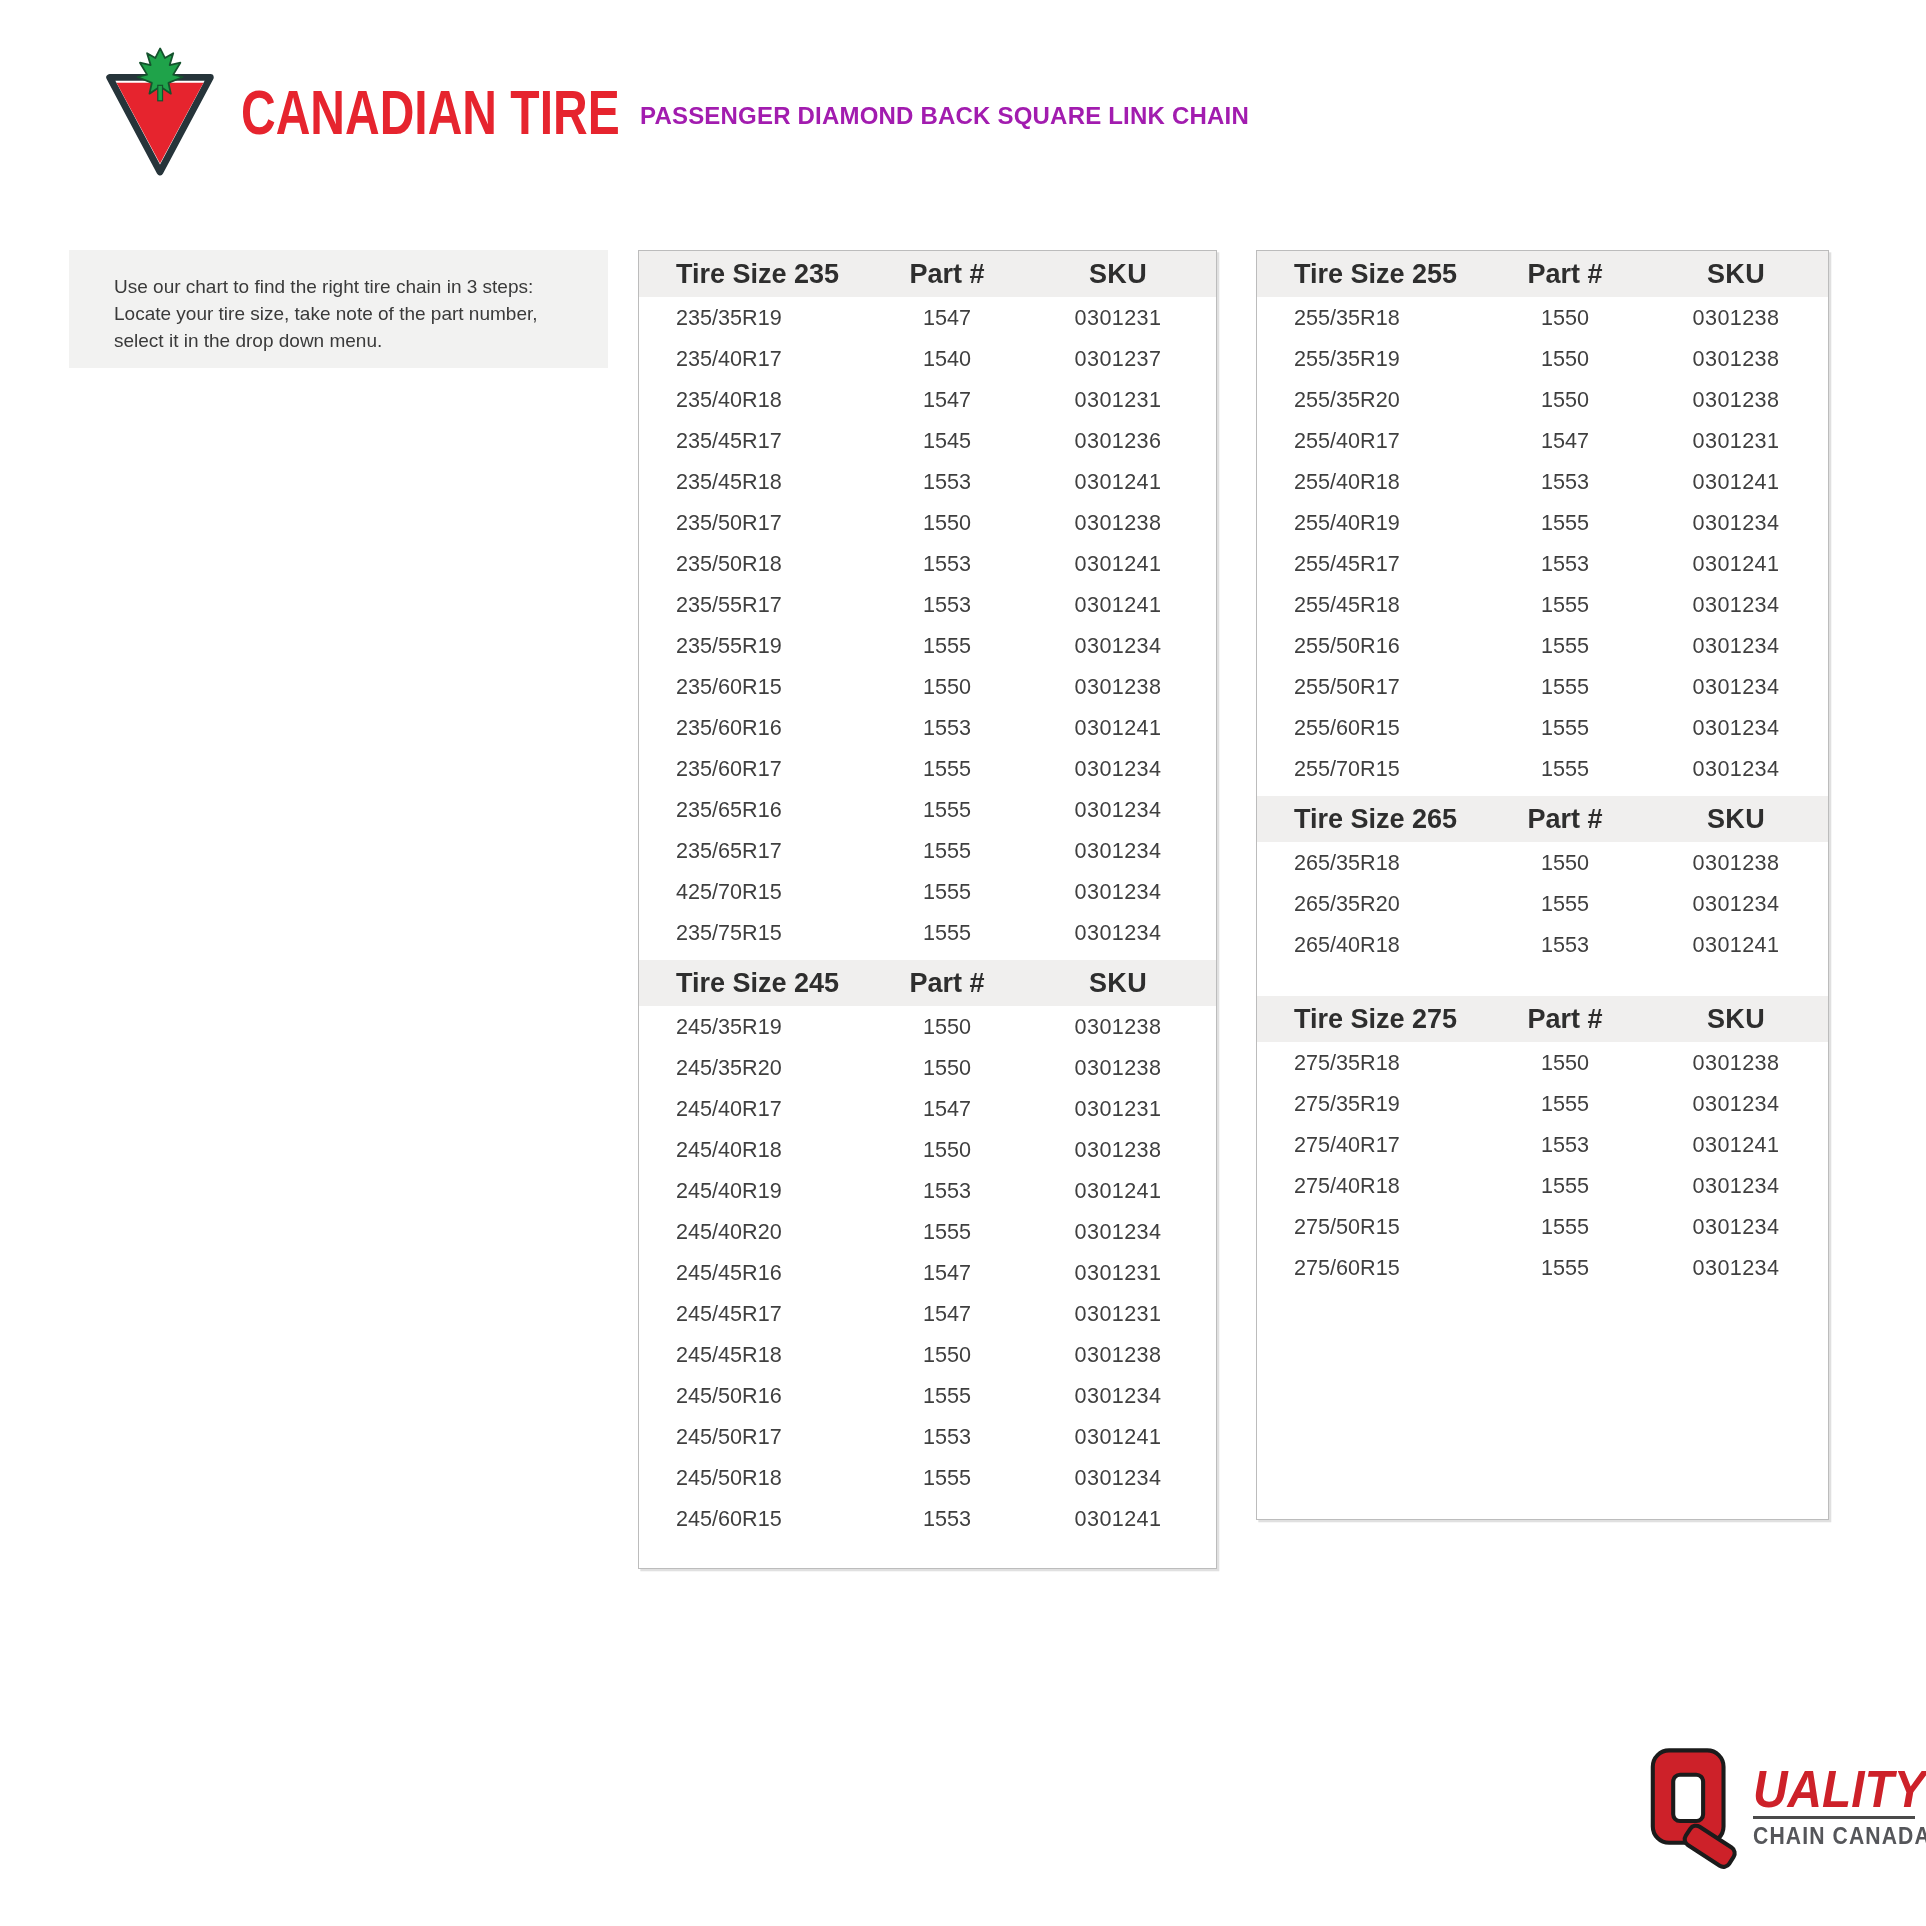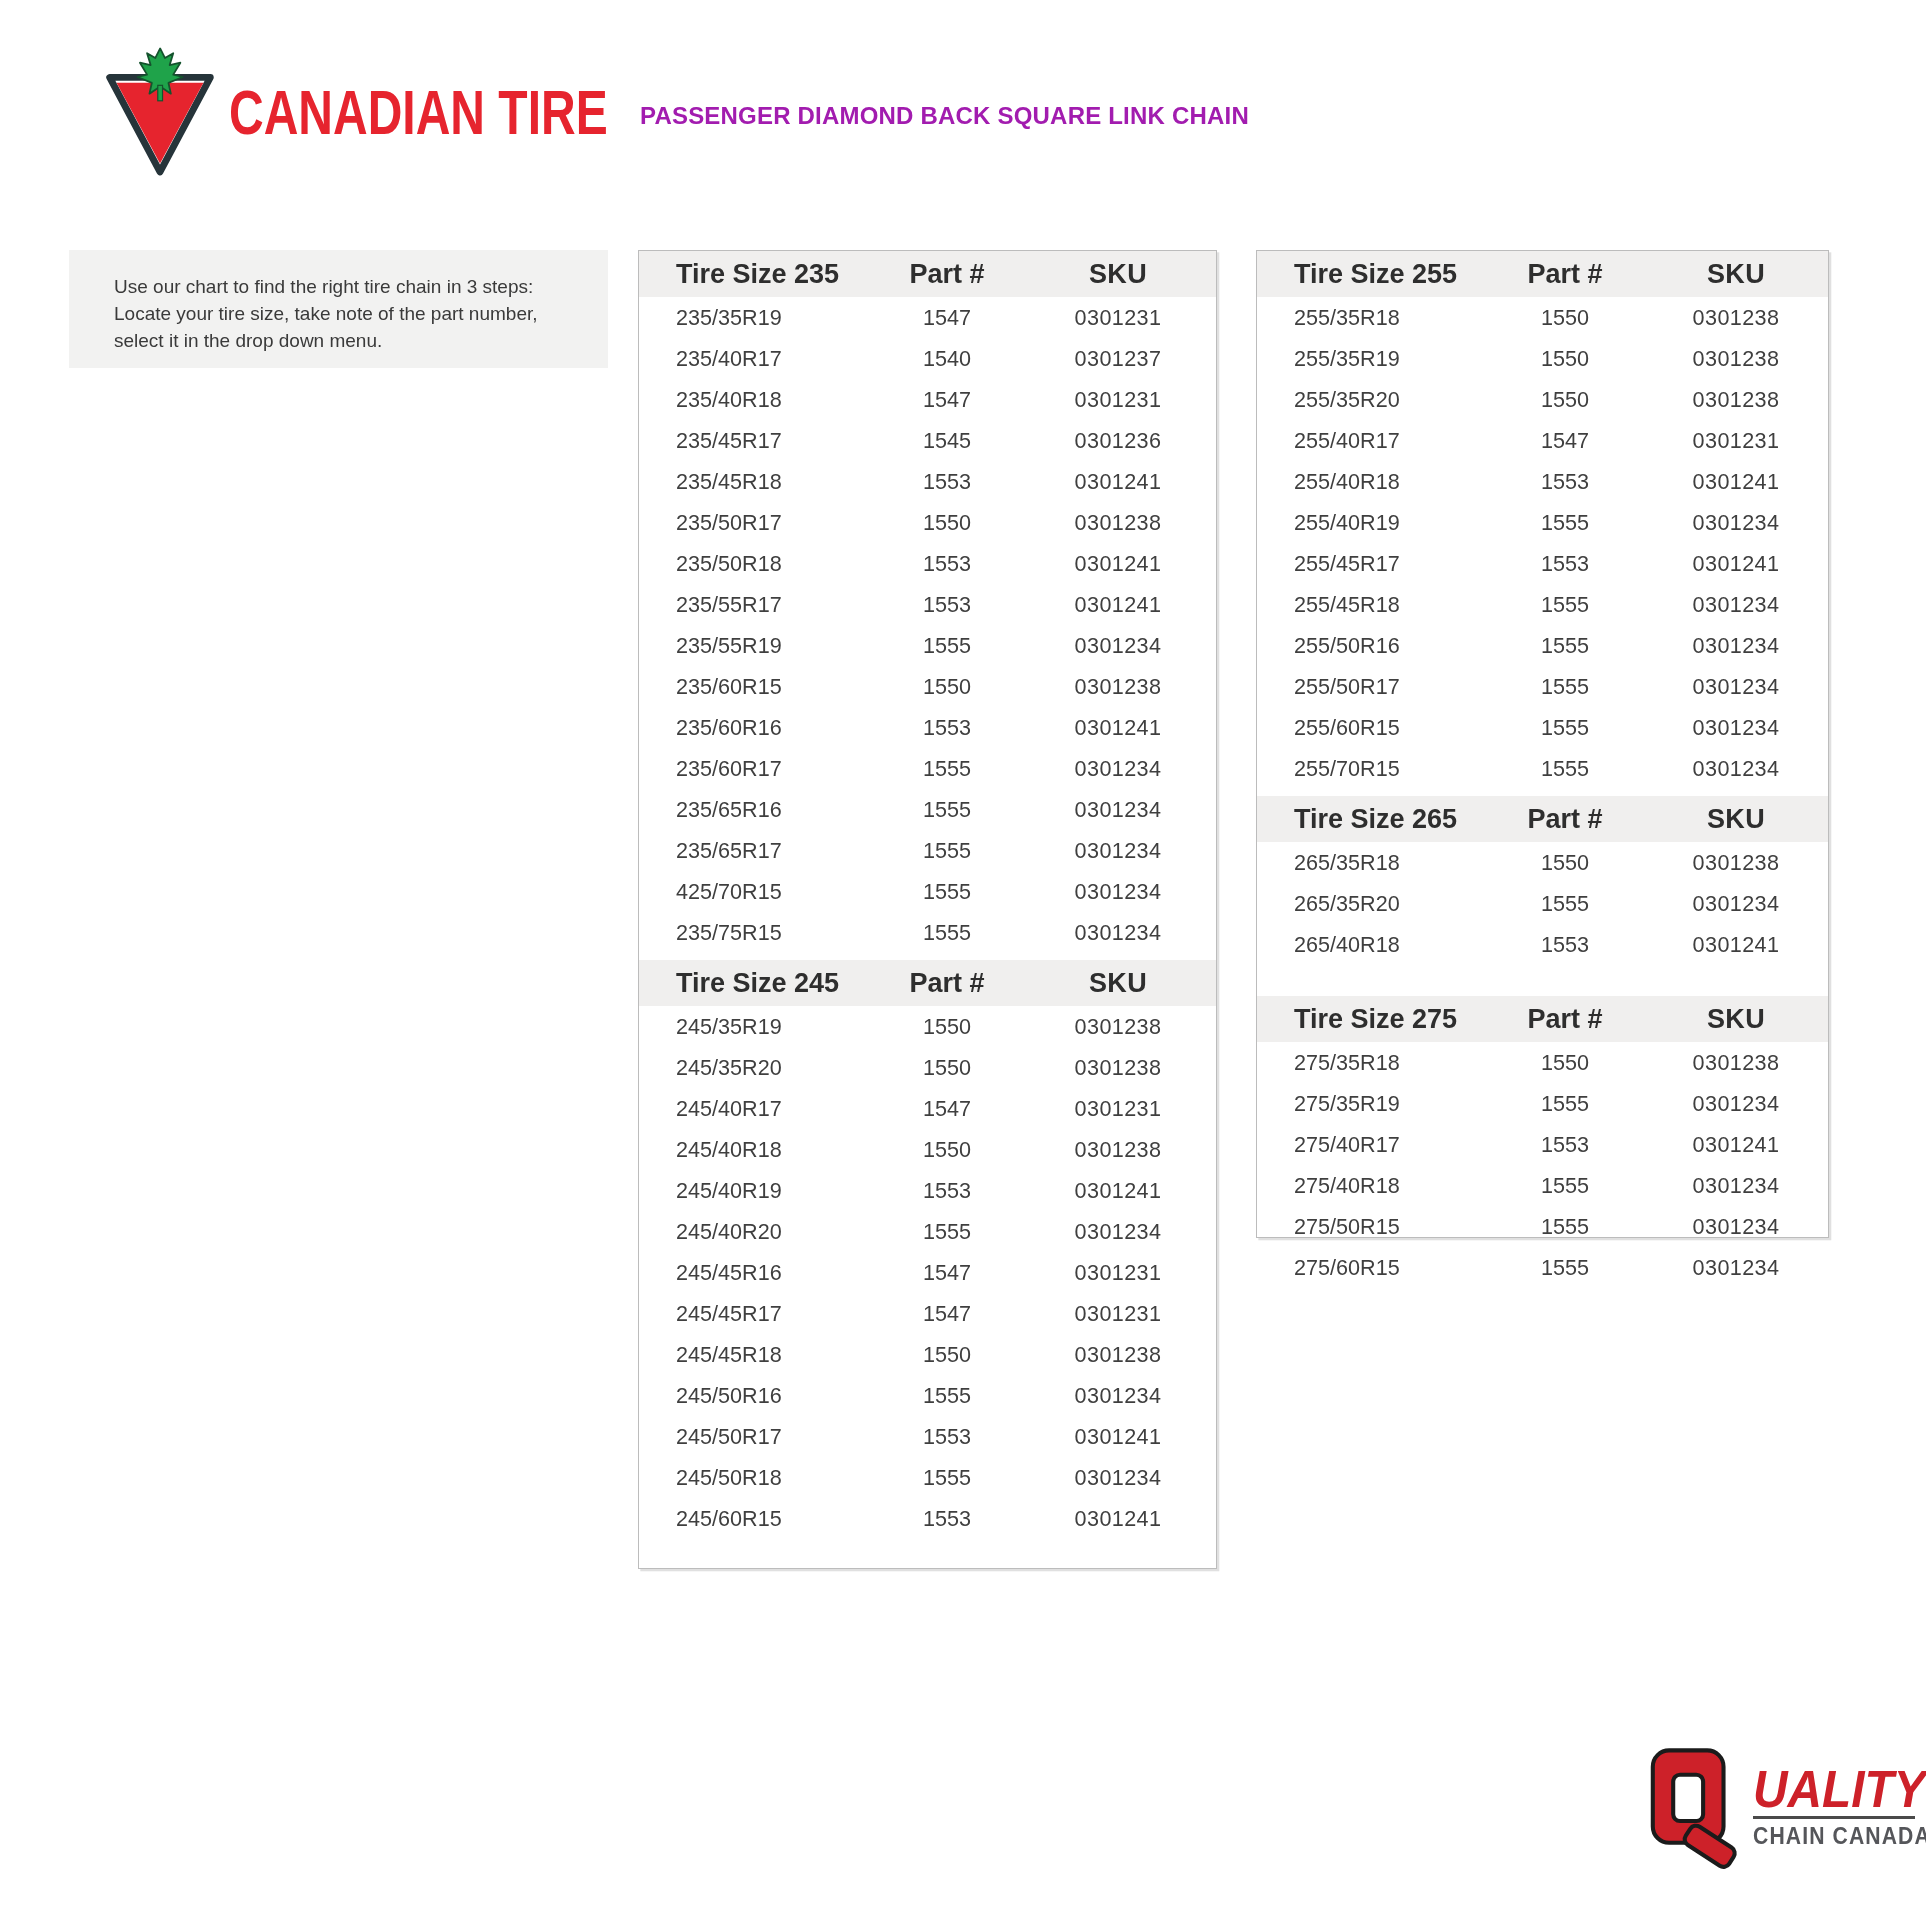--- a/index.html
+++ b/index.html
@@ -1,35 +1,35 @@
 <!DOCTYPE html>
 <html style="font-size:12.3px"><head>
 <meta charset="utf-8">
 <style>
   html,body{margin:0;padding:0;background:#fff;}
   .page{position:relative;width:1926px;height:1926px;background:#ffffff;overflow:hidden;
         font-family:"Liberation Sans",sans-serif;color:#3c3c3c;}
 
   
-  .ct-logo{position:absolute;left:99px;top:46px;display:flex;align-items:center;gap:8px;}
+  .ct-logo{position:absolute;left:99px;top:46px;display:flex;align-items:center;gap:20px;}
   .ct-wordmark{font-weight:bold;font-size:60px;color:#e6242e;letter-spacing:0px;
                transform:scaleX(0.80) scaleY(1.05);transform-origin:left center;white-space:nowrap;}
   .doc-title{position:absolute;left:640px;top:102px;font-size:24px;font-weight:bold;
              color:#a21caf;letter-spacing:0.2px;white-space:nowrap;}
 
   
   .instructions{position:absolute;left:69px;top:250px;width:539px;height:118px;
                 background:#f2f2f1;box-sizing:border-box;padding:23px 46px 0 45px;}
   .instructions p{margin:0;font-size:19px;line-height:27px;color:#3a3a3a;}
 
   
   .tbox{position:absolute;background:#fff;border:1.5px solid #bcbcbc;
         box-shadow:2.3px 2.3px 0 rgba(0,0,0,0.12);box-sizing:border-box;}
   .tbox-left{left:638px;top:250px;width:579px;height:1319px;}
-  .tbox-right{left:1256px;top:250px;width:573px;height:988px;}
+  .tbox-right{left:1256px;top:250px;width:573px;height:1270px;}
 
   .ctable{width:100%;}
   .thead{display:grid;grid-template-columns:231px 154px 188px;height:46px;
          align-items:center;background:#f0efee;}
   .thead .cell{font-weight:bold;font-size:27px;color:#2e2e2e;}
   .trow{display:grid;grid-template-columns:231px 154px 188px;height:41px;align-items:center;}
   .trow .cell{font-size:21.6px;color:#3f3f3f;}
   .c0{text-align:left;padding-left:37px;}
   .c1{text-align:center;}
   .c2{text-align:center;letter-spacing:0.4px;}

